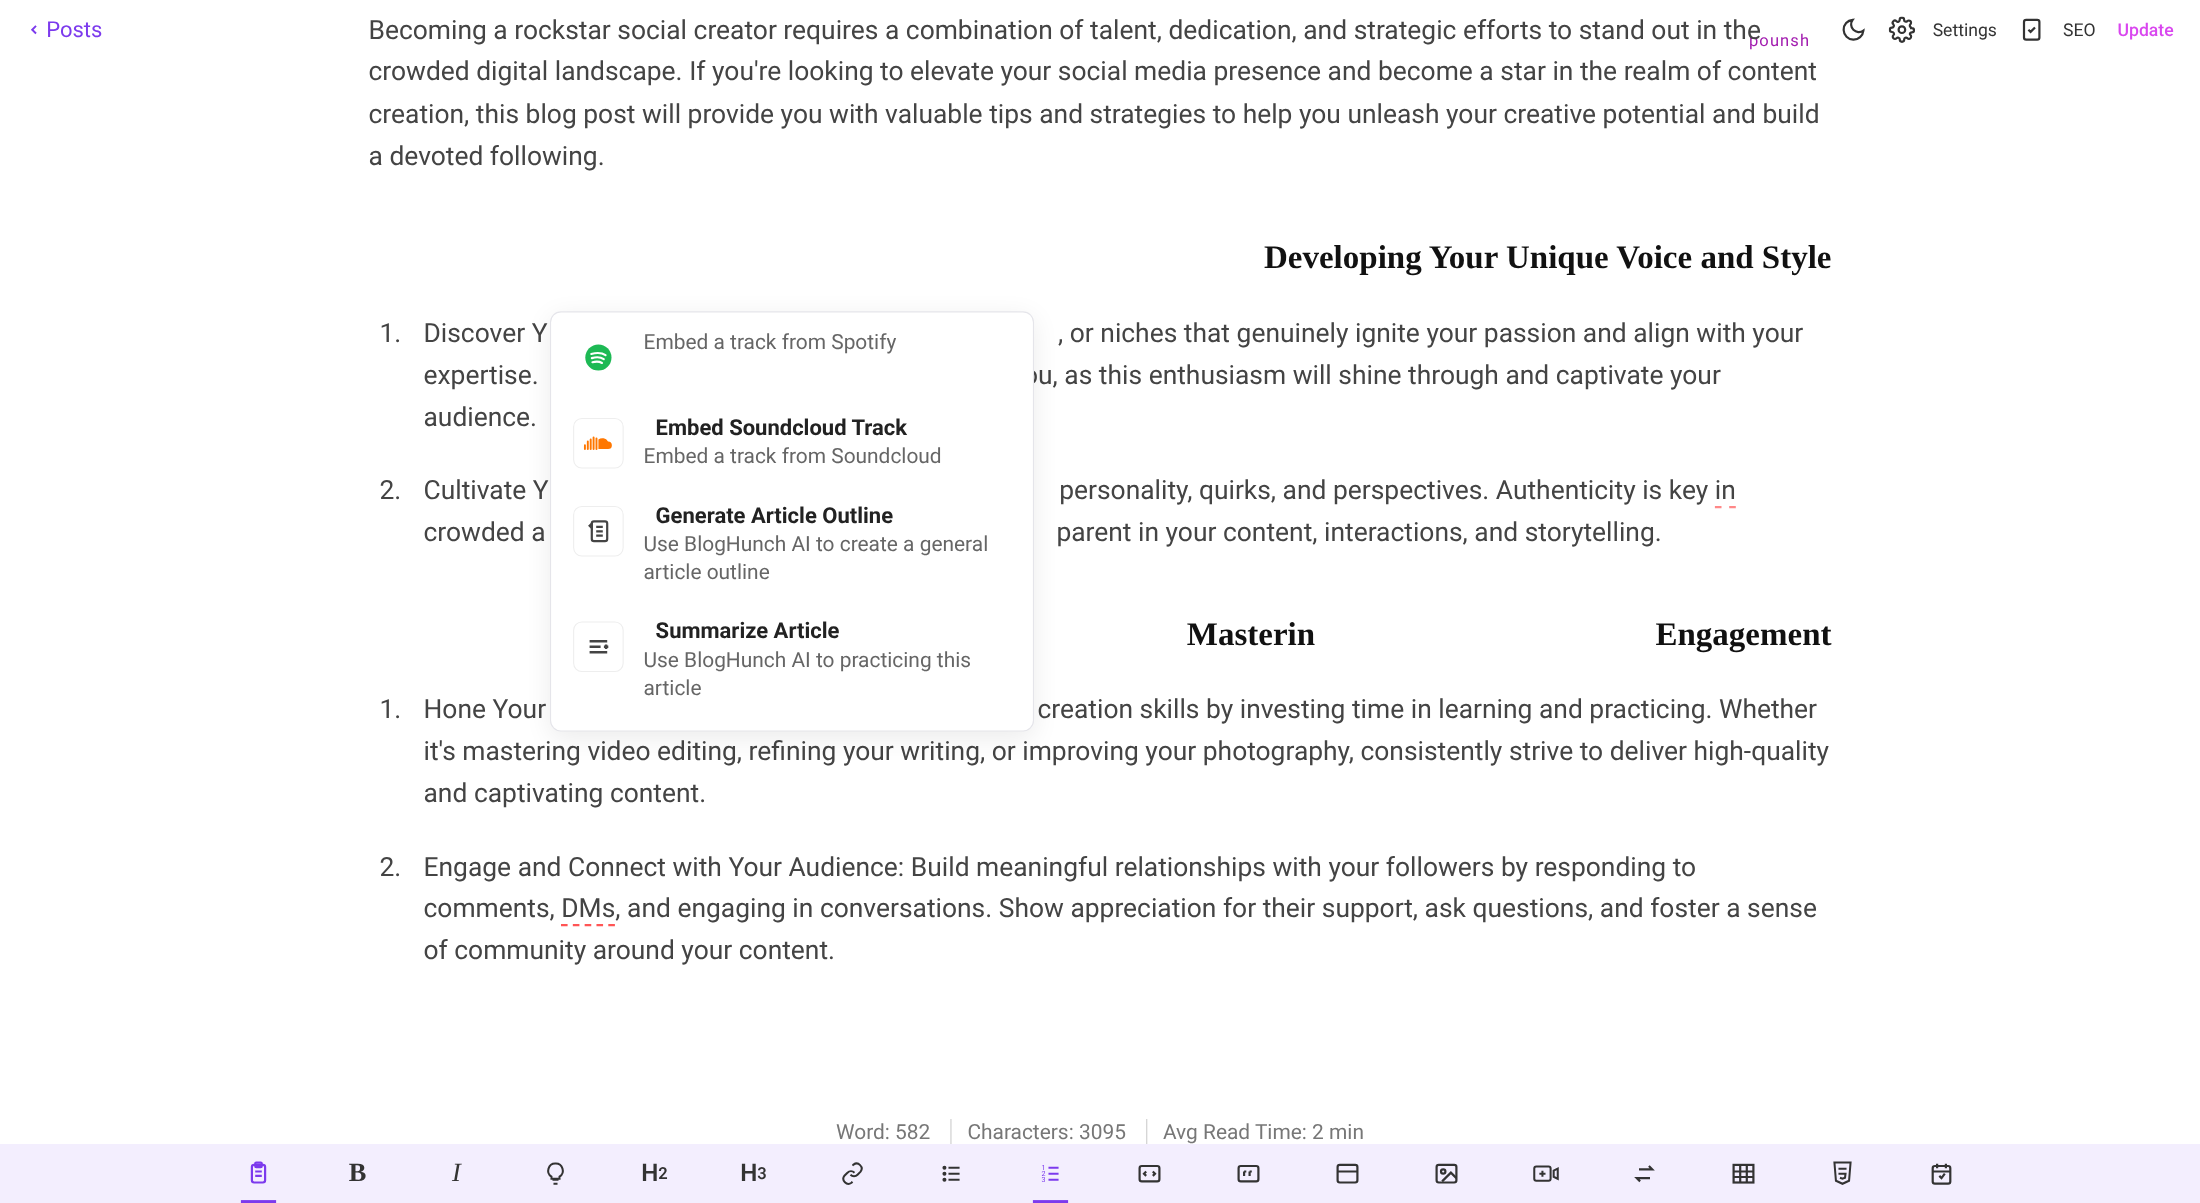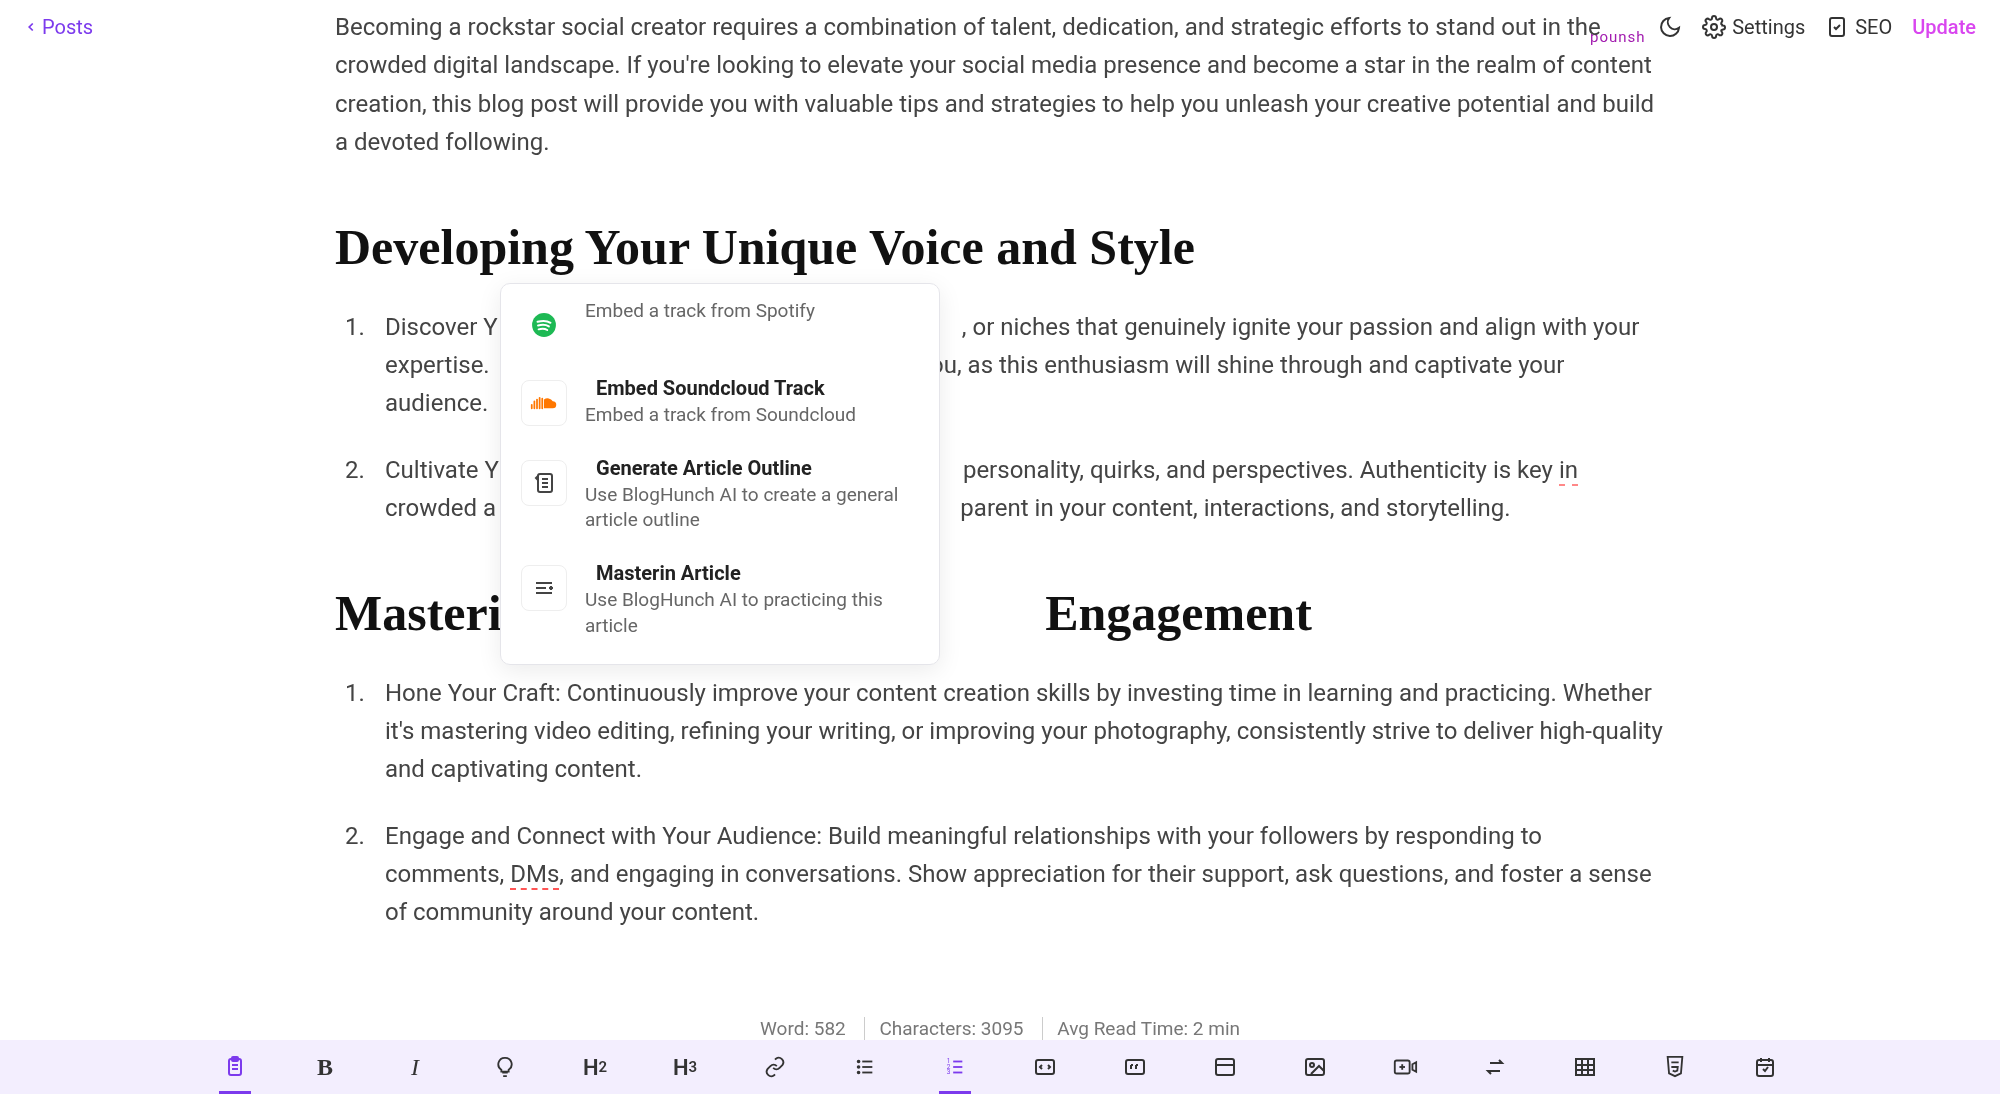--- a/index.html
+++ b/index.html
@@ -1,27 +1,27 @@
 <!DOCTYPE html>
 <html><head>
 <meta charset="utf-8">
 <style>
   * { box-sizing: border-box; margin: 0; padding: 0; }
   html, body { width: 2000px; height: 1094px; font-family: -apple-system, BlinkMacSystemFont, "Segoe UI", Roboto, Arial, sans-serif; background:#fff; color:#333; overflow:hidden; }
   
   .topbar { position:fixed; top:0; left:0; right:0; height:54px; display:flex; align-items:center; justify-content:space-between; padding:0 24px; z-index:50; }
   .back-link { color:#7c3aed; font-size:20px; display:flex; align-items:center; gap:4px; cursor:pointer; }
   .top-right { display:flex; align-items:center; gap:20px; }
-  .top-item { display:flex; align-items:center; gap:6px; color:#333; font-size:20px; cursor:pointer; }
+  .top-item { display:flex; align-items:center; gap:16px; color:#333; font-size:16px; cursor:pointer; }
   .update-link { color:#d946ef; font-weight:500; }
   .pounsh { position:fixed; top:28px; left:1590px; color:#a21caf; font-size:15px; letter-spacing:1px; }
   
   .content { position:absolute; top:0; left:335px; width:1330px; }
   .intro { font-size:24px; line-height:1.6; color:#444; margin-top:8px; }
-  h2 { font-family: Georgia, "Times New Roman", serif; font-weight:700; font-size:50px; color:#111; margin-top:56px; margin-bottom:32px; }
+  h2 { font-family: Georgia, "Times New Roman", serif; font-weight:700; font-size:30px; color:#111; margin-top:56px; margin-bottom:32px;text-align:right; }
   ol { list-style:none; counter-reset:item; }
   ol > li { counter-increment:item; position:relative; padding-left:50px; font-size:24px; line-height:1.6; color:#444; margin-bottom:28px; }
   ol > li::before { content: counter(item) "."; position:absolute; left:10px; top:0; font-size:24px; color:#444; }
   .underline-red { border-bottom:2px dashed #f88; }
   .underline-spell { border-bottom:2px dashed #f55;text-align:center; }
   
   .slash-menu { position:absolute; top:283px; left:500px; width:440px; background:#fff; border:1px solid #e5e5ea; border-radius:10px; box-shadow:0 6px 24px rgba(0,0,0,0.08); z-index:40; padding:4px 16px 12px 0; overflow:hidden; }
   .slash-spotify-partial { display:flex; gap:18px; padding:10px 20px 14px 20px; align-items:flex-start; }
   .slash-item { display:flex; gap:18px; padding:14px 20px; cursor:pointer; }
   .slash-icon-box { width:46px; height:46px; border:1px solid #eee; border-radius:8px; display:flex; align-items:center; justify-content:center; flex:none; margin-top:4px; }
@@ -150,21 +150,21 @@
     <div class="slash-icon-box">
       <svg width="24" height="24" viewBox="0 0 24 24" fill="none" stroke="#444" stroke-width="2.2">
           <line x1="4" y1="7" x2="20" y2="7"></line>
           <line x1="4" y1="12" x2="14" y2="12"></line>
           <line x1="4" y1="17" x2="20" y2="17"></line>
           <line x1="19" y1="10" x2="19" y2="14"></line>
           <line x1="17" y1="12" x2="21" y2="12"></line>
         </svg>
     </div>
     <div style="flex:1">
-      <div class="slash-title">Masterin Article</div>
+      <div class="slash-title">Summarize Article</div>
       <div class="slash-desc">Use BlogHunch AI to practicing this article</div>
     </div>
   </div>
 </div>
 
 <div class="stats">
   <span>Word: 582</span>
   <span>Characters: 3095</span>
   <span>Avg Read Time: 2 min</span>
 </div>

